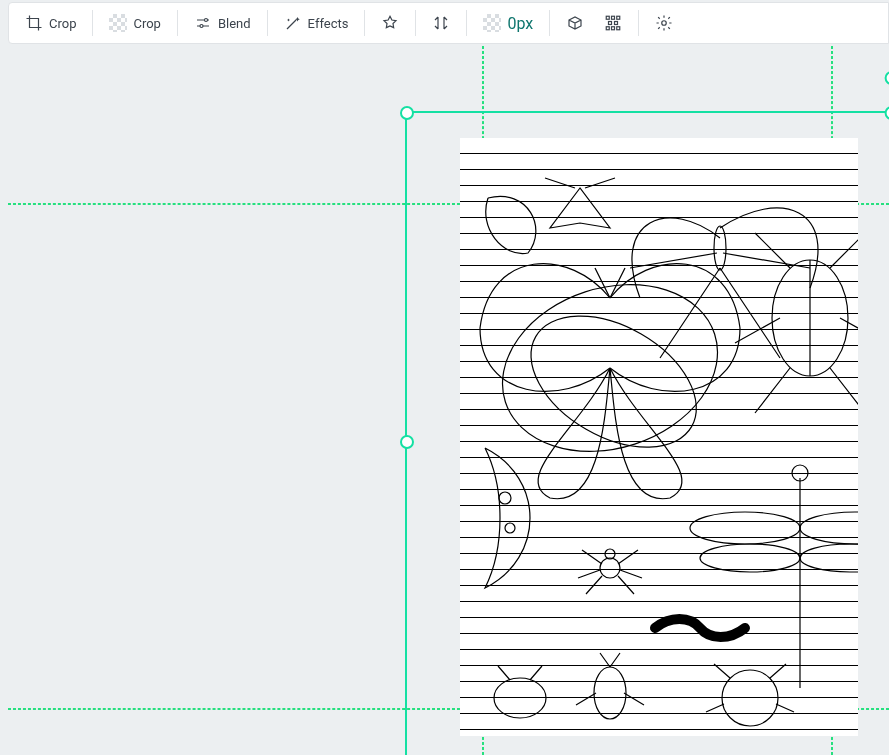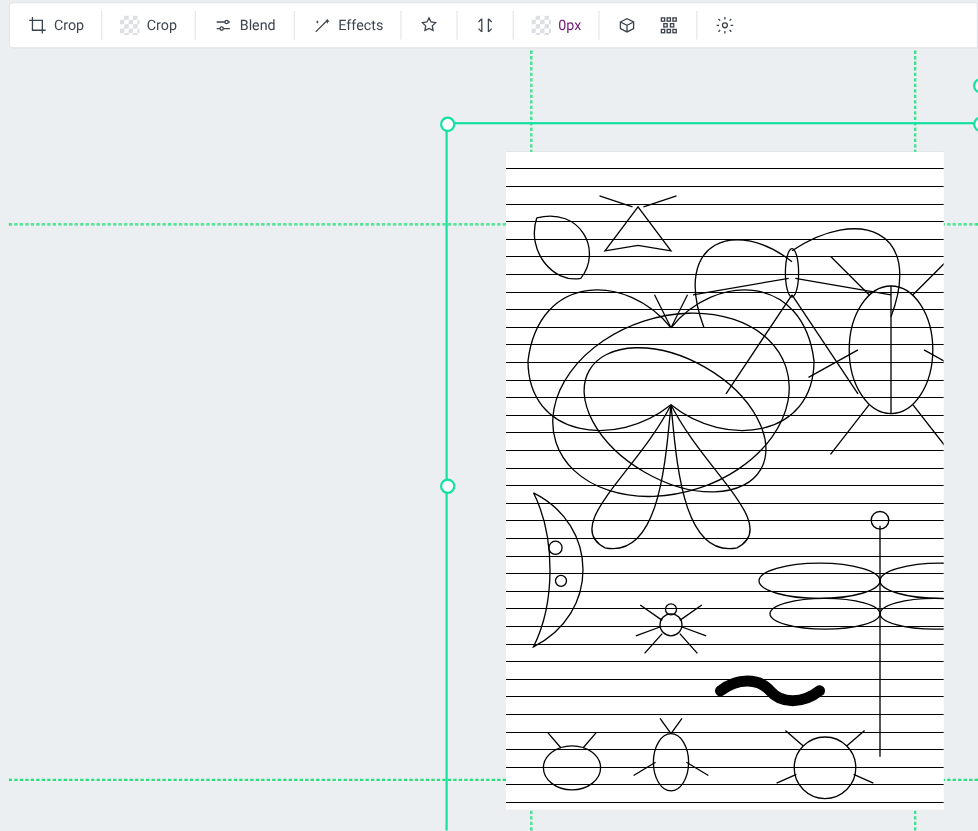--- a/index.html
+++ b/index.html
@@ -40,21 +40,21 @@
   .checker {
     width:18px; height:18px;
     background-image:
       linear-gradient(45deg,#d9dde1 25%,transparent 25%,transparent 75%,#d9dde1 75%),
       linear-gradient(45deg,#d9dde1 25%,transparent 25%,transparent 75%,#d9dde1 75%);
     background-size:8px 8px;
     background-position:0 0,4px 4px;
     background-color:#fff;
     border-radius:2px;
   }
-  .px-val { color:#701a75; font-size:13px; }
+  .px-val { color:#0f766e; font-size:16px; }
   .canvas-area {
     position:absolute;
     top:46px; left:8px; right:0; bottom:0;
     background:#eceff1;
     overflow:hidden;
   }
   
   .artboard {
     position:absolute;
     left:452px; top:92px;

